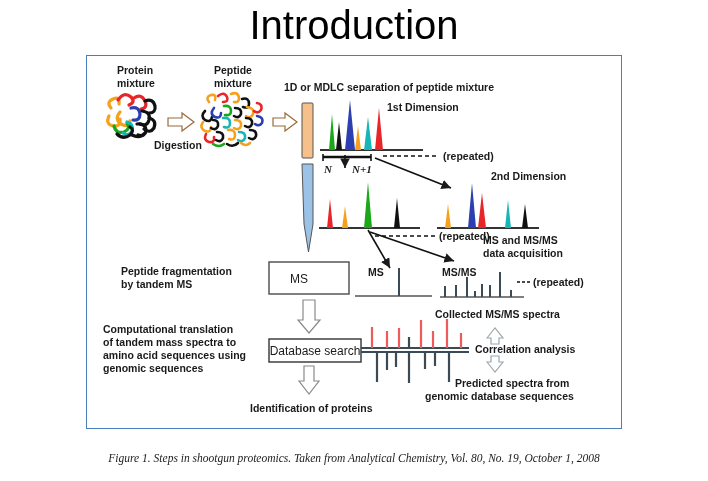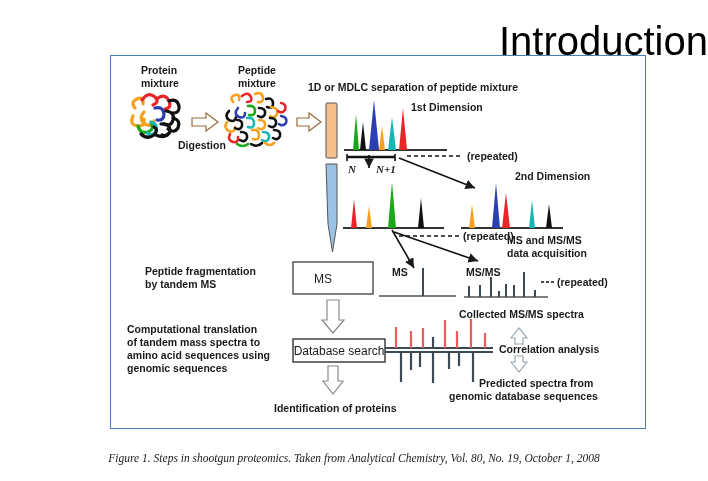--- a/index.html
+++ b/index.html
@@ -17,40 +17,39 @@
   #slide {
     position: absolute;
     left: 0; top: 0;
     width: 708px;
     height: 481px;
     background: #ffffff;
   }
   #slide-title {
     position: absolute;
     left: 0;
-    top: 18px;
+    top: 2px;
     width: 708px;
-    text-align: right;
+    text-align: center;
     font-size: 40px;
     font-weight: 400;
     color: #000000;
     letter-spacing: 0px;
     line-height: 46px;
     font-family: "Liberation Sans", sans-serif;
   }
   #figure-frame {
     position: absolute;
     left: 86px;
     top: 55px;
     width: 536px;
     height: 374px;
     border: 1.5px solid #4a7ebb;
     background: #ffffff;
     box-sizing: border-box;
-    margin-left: 24px;
   }
   #figure-svg {
     position: absolute;
     left: 0; top: 0;
   }
   #caption {
     position: absolute;
     left: 0;
     top: 452px;
     width: 708px;

